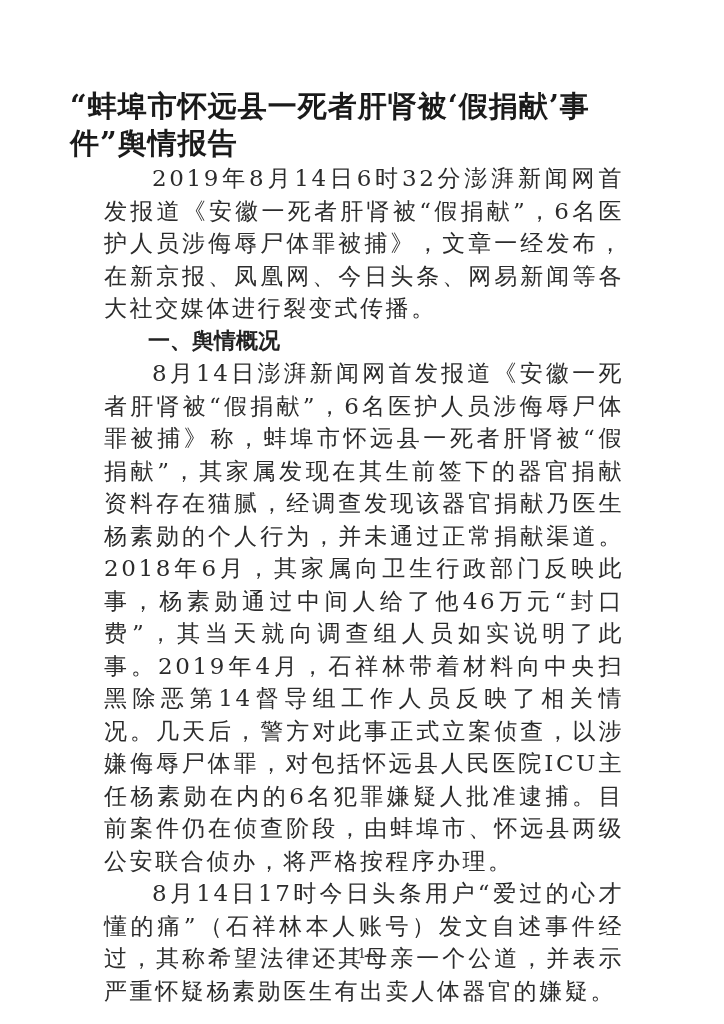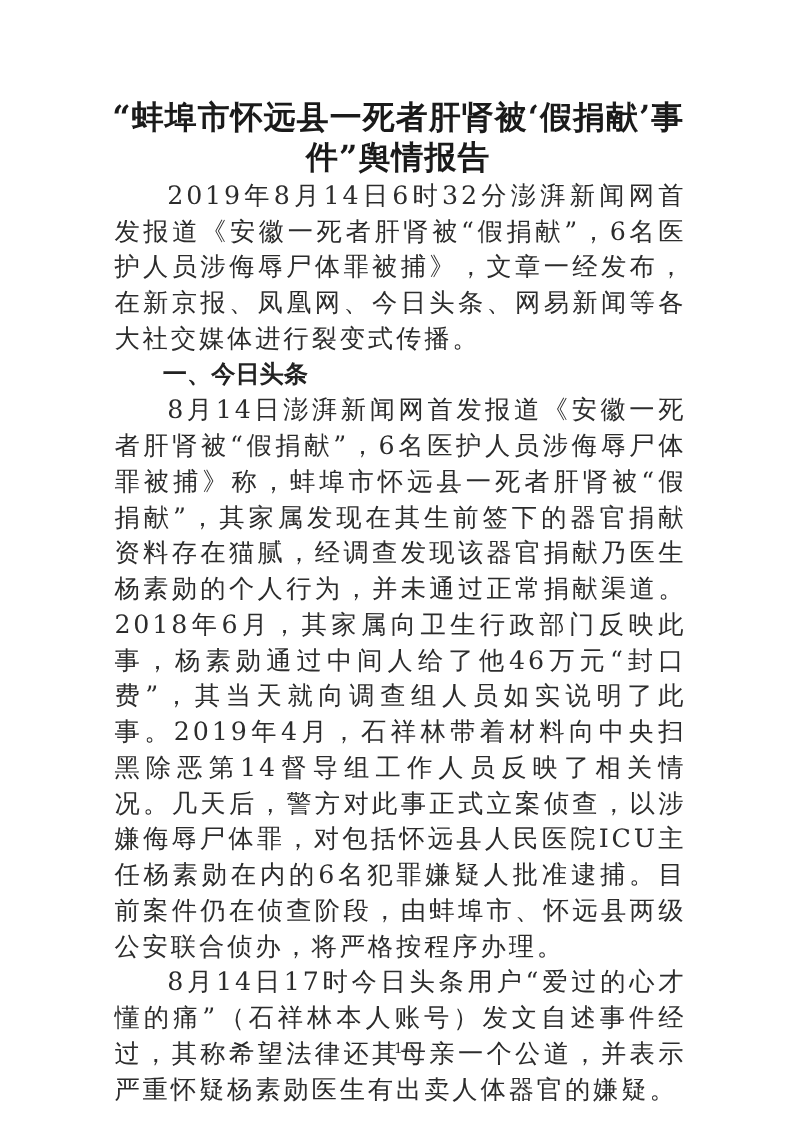--- a/index.html
+++ b/index.html
@@ -1,33 +1,33 @@
 <!DOCTYPE html>
 <html><head>
 <meta charset="utf-8">
 <style>
   html, body { margin:0; padding:0; background:#ffffff; }
   body { width:724px; height:1024px; position:relative; overflow:hidden;
          font-family:"DejaVu Serif","Liberation Serif", serif; color:#2a2a2a; }
-  .title { position:absolute; left:70px; width:584px; top:88px; text-align:center;
+  .title { position:absolute; left:70px; width:584px; top:88px; text-align:left;
            font-family:"DejaVu Serif","Liberation Serif", serif; font-weight:bold;
            font-size:29px; line-height:37px; color:#1a1a1a; letter-spacing:1px; margin:0; }
   .body-text { position:absolute; left:104px; width:520px; top:162px; }
   .para { margin:0; font-size:23px; line-height:32.5px; letter-spacing:2.6px;
           text-align:justify; text-indent:48px; color:#2c2c2c; }
   .heading { margin:0; font-size:22px; line-height:32.5px; font-weight:bold;
              text-indent:44px; font-family:"DejaVu Sans","Liberation Sans", sans-serif; color:#222; }
   .page-num { position:absolute; top:946px; left:0; width:724px; text-align:center;
               font-size:13px; color:#333; }
 </style>
 </head>
 <body>
 
 <h1 class="title">“蚌埠市怀远县一死者肝肾被‘假捐献’事件”舆情报告</h1>
 
 <div class="body-text">
   <p class="para">2019年8月14日6时32分澎湃新闻网首发报道《安徽一死者肝肾被“假捐献”，6名医护人员涉侮辱尸体罪被捕》，文章一经发布，在新京报、凤凰网、今日头条、网易新闻等各大社交媒体进行裂变式传播。</p>
-  <p class="heading">一、今日头条</p>
+  <p class="heading">一、舆情概况</p>
   <p class="para">8月14日澎湃新闻网首发报道《安徽一死者肝肾被“假捐献”，6名医护人员涉侮辱尸体罪被捕》称，蚌埠市怀远县一死者肝肾被“假捐献”，其家属发现在其生前签下的器官捐献资料存在猫腻，经调查发现该器官捐献乃医生杨素勋的个人行为，并未通过正常捐献渠道。2018年6月，其家属向卫生行政部门反映此事，杨素勋通过中间人给了他46万元“封口费”，其当天就向调查组人员如实说明了此事。2019年4月，石祥林带着材料向中央扫黑除恶第14督导组工作人员反映了相关情况。几天后，警方对此事正式立案侦查，以涉嫌侮辱尸体罪，对包括怀远县人民医院ICU主任杨素勋在内的6名犯罪嫌疑人批准逮捕。目前案件仍在侦查阶段，由蚌埠市、怀远县两级公安联合侦办，将严格按程序办理。</p>
   <p class="para">8月14日17时今日头条用户“爱过的心才懂的痛”（石祥林本人账号）发文自述事件经过，其称希望法律还其母亲一个公道，并表示严重怀疑杨素勋医生有出卖人体器官的嫌疑。</p>
 </div>
 
 <div class="page-num">—1—</div>
 
 </body></html>

